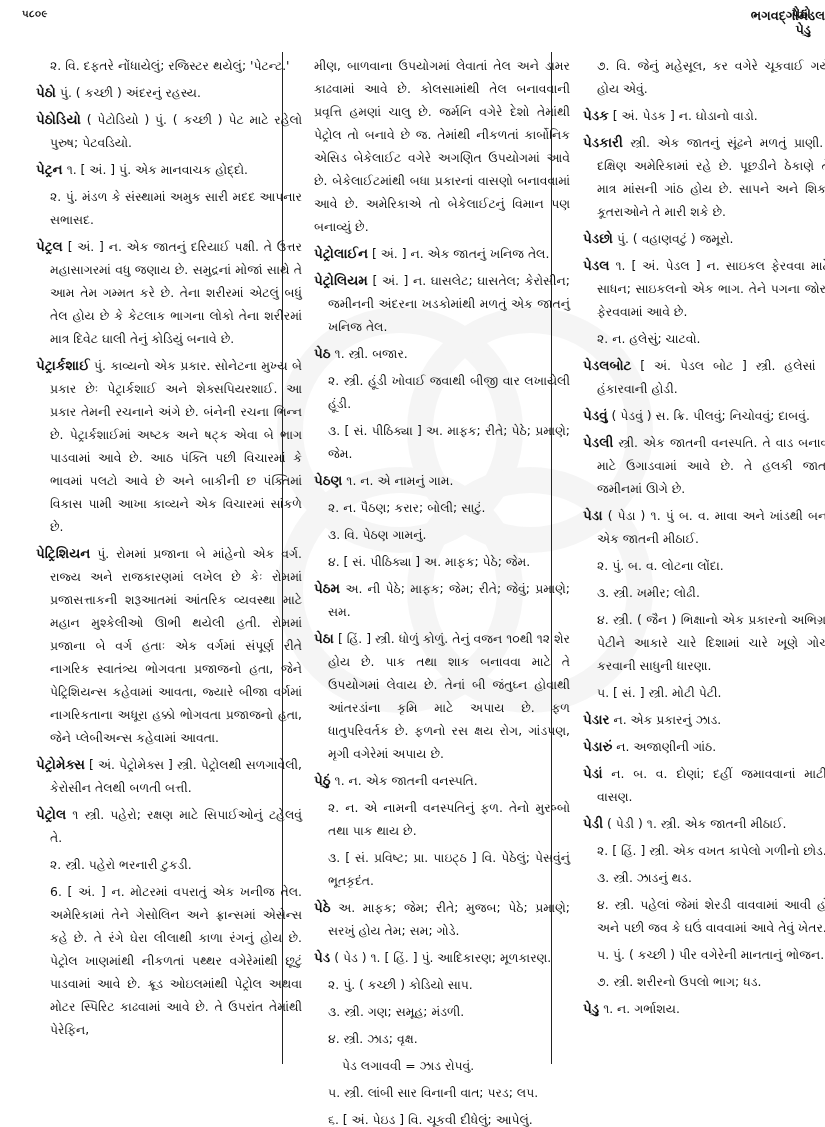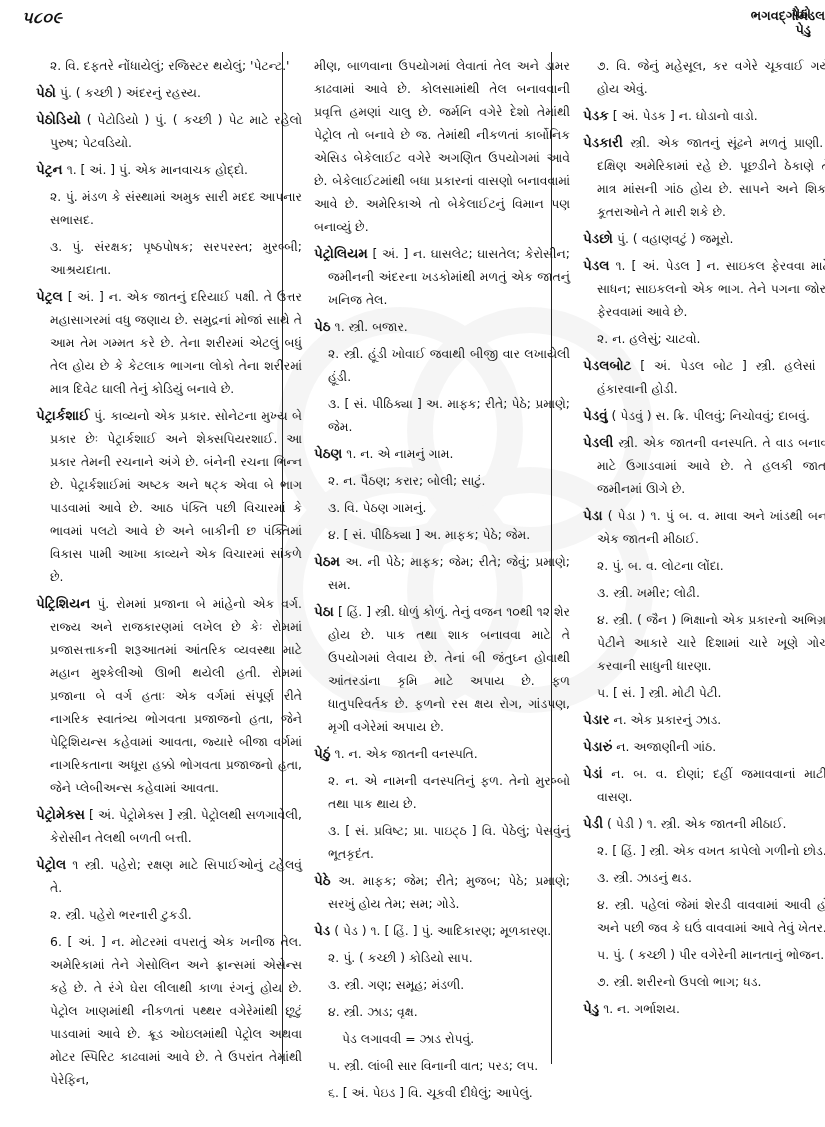--- a/index.html
+++ b/index.html
@@ -6,21 +6,21 @@
   body {
     width: 825px; height: 1127px; overflow: hidden; position: relative;
     font-family: "DejaVu Sans", sans-serif; color: #111;
   }
   .page { position: absolute; inset: 0; }
   .watermark {
     position: absolute; left: 250px; top: 230px; width: 420px; height: 520px;
     pointer-events: none; opacity: 0.5;
   }
   .header { position: absolute; top: 0; left: 0; width: 825px; height: 40px; }
-  .page-num { position: absolute; left: 22px; top: 8px; font-size: 16px; font-weight: bold; letter-spacing: 0.5px; font-style: italic; }
+  .page-num { position: absolute; left: 22px; top: 8px; font-size: 10px; font-weight: bold; letter-spacing: 0.5px; }
   .running-title { position: absolute; left: 0; right: 0; top: 8px; text-align: right; font-size: 13px; font-weight: bold; }
   .guide-words { position: absolute; right: 14px; top: 6px; font-size: 13px; font-weight: bold; text-align: right; line-height: 16px; }
   .columns { position: absolute; top: 54px; left: 0; width: 825px; height: 1060px; }
   .col { position: absolute; top: 0; font-size: 12.4px; line-height: 23px; text-align: justify; margin-left: 24px; }
   .col1 { left: 12px; width: 266px; }
   .col2 { left: 290px; width: 256px; }
   .col3 { left: 559px; width: 256px; }
   .divider { position: absolute; top: 52px; width: 1px; background: #222; }
   .div1 { left: 282px; height: 1012px; }
   .div2 { left: 551px; height: 1012px; }
@@ -56,31 +56,31 @@
   <div class="divider div1"></div>
   <div class="divider div2"></div>
 
   <div class="columns">
     <div class="col col1">
         <p class="sense">૨. વિ. દફતરે નોંધાયેલું; રજિસ્ટર થયેલું; 'પેટન્ટ.'</p>
         <p class="entry"><span class="hw">પેઠો</span> <span>પું. ( કચ્છી ) અંદરનું રહસ્ય.</span></p>
         <p class="entry"><span class="hw">પેઠોડિયો</span> <span>( પેટોડિયો ) પું. ( કચ્છી ) પેટ માટે રહેલો પુરુષ; પેટવડિયો.</span></p>
         <p class="entry"><span class="hw">પેટ્રન</span> <span>૧. [ અં. ] પું. એક માનવાચક હોદ્દો.</span></p>
         <p class="sense">૨. પું. મંડળ કે સંસ્થામાં અમુક સારી મદદ આપનાર સભાસદ.</p>
-        <p class="sense">૩. પું. સંરક્ષક; પૃષ્ઠપોષક; સરપરસ્ત; મુરબ્બી; આશ્રયદાતા.</p>
         <p class="entry"><span class="hw">પેટ્રલ</span> <span>[ અં. ] ન. એક જાતનું દરિયાઈ પક્ષી. તે ઉત્તર મહાસાગરમાં વધુ જણાય છે. સમુદ્રનાં મોજાં સાથે તે આમ તેમ ગમ્મત કરે છે. તેના શરીરમાં એટલું બધું તેલ હોય છે કે કેટલાક ભાગના લોકો તેના શરીરમાં માત્ર દિવેટ ઘાલી તેનું કોડિયું બનાવે છે.</span></p>
         <p class="entry"><span class="hw">પેટ્રાર્કશાઈ</span> <span>પું. કાવ્યનો એક પ્રકાર. સોનેટના મુખ્ય બે પ્રકાર છેઃ પેટ્રાર્કશાઈ અને શેક્સપિયરશાઈ. આ પ્રકાર તેમની રચનાને અંગે છે. બંનેની રચના ભિન્ન છે. પેટ્રાર્કશાઈમાં અષ્ટક અને ષટ્ક એવા બે ભાગ પાડવામાં આવે છે. આઠ પંક્તિ પછી વિચારમાં કે ભાવમાં પલટો આવે છે અને બાકીની છ પંક્તિમાં વિકાસ પામી આખા કાવ્યને એક વિચારમાં સાંકળે છે.</span></p>
         <p class="entry"><span class="hw">પેટ્રિશિયન</span> <span>પું. રોમમાં પ્રજાના બે માંહેનો એક વર્ગ. રાજ્ય અને રાજકારણમાં લખેલ છે કેઃ રોમમાં પ્રજાસત્તાકની શરૂઆતમાં આંતરિક વ્યવસ્થા માટે મહાન મુશ્કેલીઓ ઊભી થયેલી હતી. રોમમાં પ્રજાના બે વર્ગ હતાઃ એક વર્ગમાં સંપૂર્ણ રીતે નાગરિક સ્વાતંત્ર્ય ભોગવતા પ્રજાજનો હતા, જેને પેટ્રિશિયન્સ કહેવામાં આવતા, જ્યારે બીજા વર્ગમાં નાગરિકતાના અધૂરા હક્કો ભોગવતા પ્રજાજનો હતા, જેને પ્લેબીઅન્સ કહેવામાં આવતા.</span></p>
         <p class="entry"><span class="hw">પેટ્રોમેક્સ</span> <span>[ અં. પેટ્રોમેક્સ ] સ્ત્રી. પેટ્રોલથી સળગાવેલી, કેરોસીન તેલથી બળતી બત્તી.</span></p>
         <p class="entry"><span class="hw">પેટ્રોલ</span> <span>૧ સ્ત્રી. પહેરો; રક્ષણ માટે સિપાઈઓનું ટહેલવું તે.</span></p>
         <p class="sense">૨. સ્ત્રી. પહેરો ભરનારી ટુકડી.</p>
         <p class="sense">6. [ અં. ] ન. મોટરમાં વપરાતું એક ખનીજ તેલ. અમેરિકામાં તેને ગેસોલિન અને ફ્રાન્સમાં એસેન્સ કહે છે. તે રંગે ઘેરા લીલાથી કાળા રંગનું હોય છે. પેટ્રોલ ખાણમાંથી નીકળતાં પથ્થર વગેરેમાંથી છૂટું પાડવામાં આવે છે. ક્રૂડ ઓઇલમાંથી પેટ્રોલ અથવા મોટર સ્પિરિટ કાઢવામાં આવે છે. તે ઉપરાંત તેમાંથી પેરેફિન,</p>
       </div>
     <div class="col col2">
         <p class="sense cont" style="padding-left: 0px; margin-top: 0px;">મીણ, બાળવાના ઉપયોગમાં લેવાતાં તેલ અને ડામર કાઢવામાં આવે છે. કોલસામાંથી તેલ બનાવવાની પ્રવૃત્તિ હમણાં ચાલુ છે. જર્મનિ વગેરે દેશો તેમાંથી પેટ્રોલ તો બનાવે છે જ. તેમાંથી નીકળતાં કાર્બોનિક એસિડ બેકેલાઈટ વગેરે અગણિત ઉપયોગમાં આવે છે. બેકેલાઈટમાંથી બધા પ્રકારનાં વાસણો બનાવવામાં આવે છે. અમેરિકાએ તો બેકેલાઈટનું વિમાન પણ બનાવ્યું છે.</p>
+        <p class="entry"><span class="hw">પેટ્રોલાઈન</span> <span>[ અં. ] ન. એક જાતનું ખનિજ તેલ.</span></p>
         <p class="entry"><span class="hw">પેટ્રોલિયમ</span> <span>[ અં. ] ન. ઘાસલેટ; ઘાસતેલ; કેરોસીન; જમીનની અંદરના ખડકોમાંથી મળતું એક જાતનું ખનિજ તેલ.</span></p>
         <p class="entry"><span class="hw">પેઠ</span> <span>૧. સ્ત્રી. બજાર.</span></p>
         <p class="sense">૨. સ્ત્રી. હૂંડી ખોવાઈ જવાથી બીજી વાર લખાયેલી હૂંડી.</p>
         <p class="sense">૩. [ સં. પીઠિક્યા ] અ. માફક; રીતે; પેઠે; પ્રમાણે; જેમ.</p>
         <p class="entry"><span class="hw">પેઠણ</span> <span>૧. ન. એ નામનું ગામ.</span></p>
         <p class="sense">૨. ન. પૈઠણ; કરાર; બોલી; સાટું.</p>
         <p class="sense">૩. વિ. પેઠણ ગામનું.</p>
         <p class="sense">૪. [ સં. પીઠિક્યા ] અ. માફક; પેઠે; જેમ.</p>
         <p class="entry"><span class="hw">પેઠમ</span> <span>અ. ની પેઠે; માફક; જેમ; રીતે; જેવું; પ્રમાણે; સમ.</span></p>
         <p class="entry"><span class="hw">પેઠા</span> <span>[ હિં. ] સ્ત્રી. ધોળું કોળું. તેનું વજન ૧૦થી ૧૨ શેર હોય છે. પાક તથા શાક બનાવવા માટે તે ઉપયોગમાં લેવાય છે. તેનાં બી જંતુઘ્ન હોવાથી આંતરડાંના કૃમિ માટે અપાય છે. ફળ ધાતુપરિવર્તક છે. ફળનો રસ ક્ષય રોગ, ગાંડપણ, મૃગી વગેરેમાં અપાય છે.</span></p>

